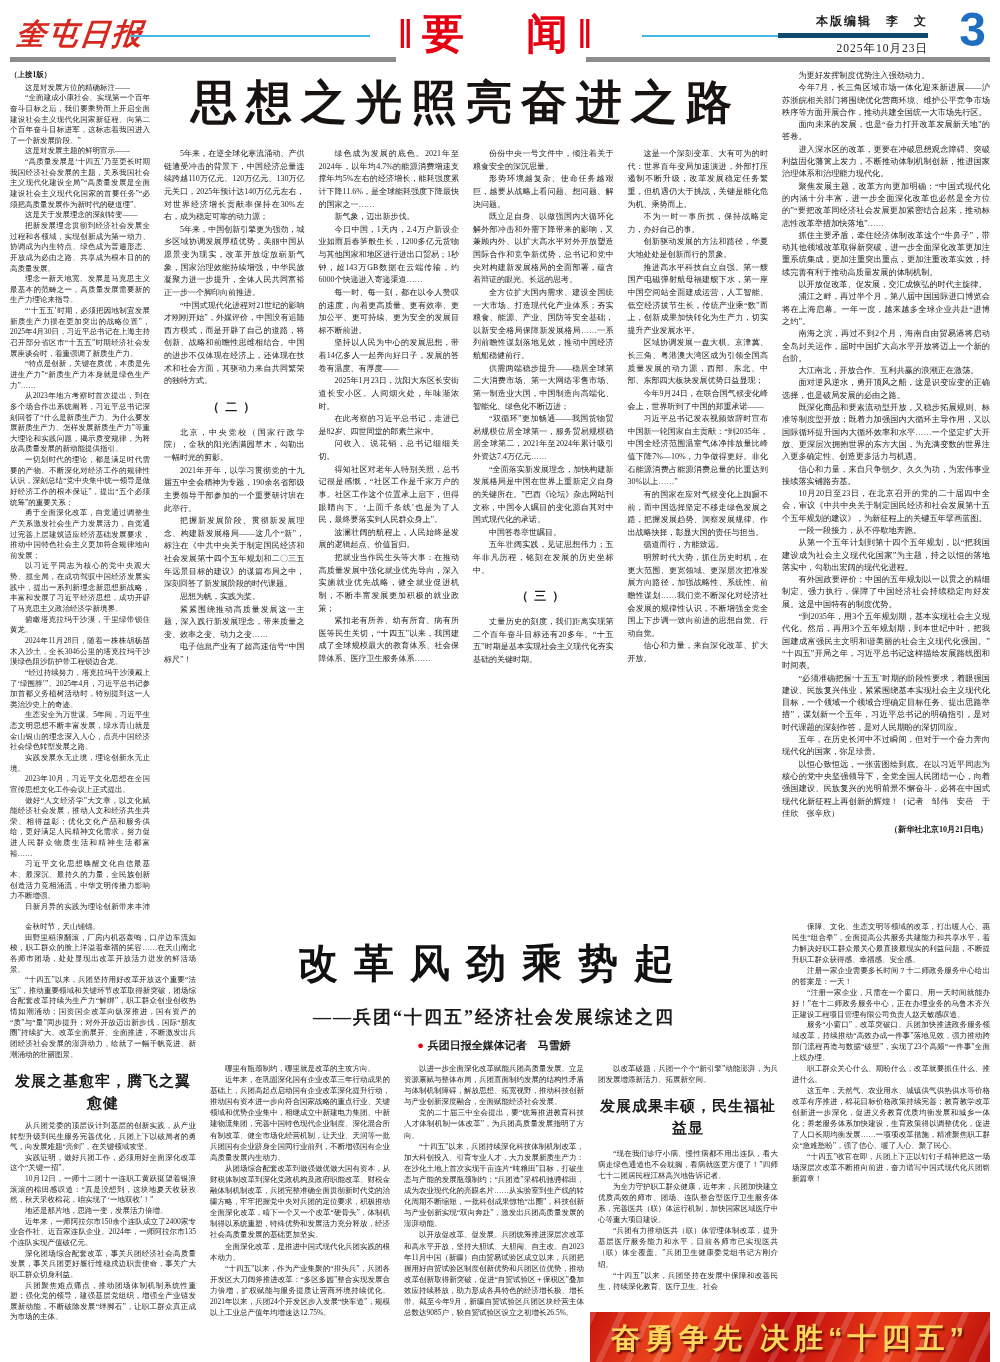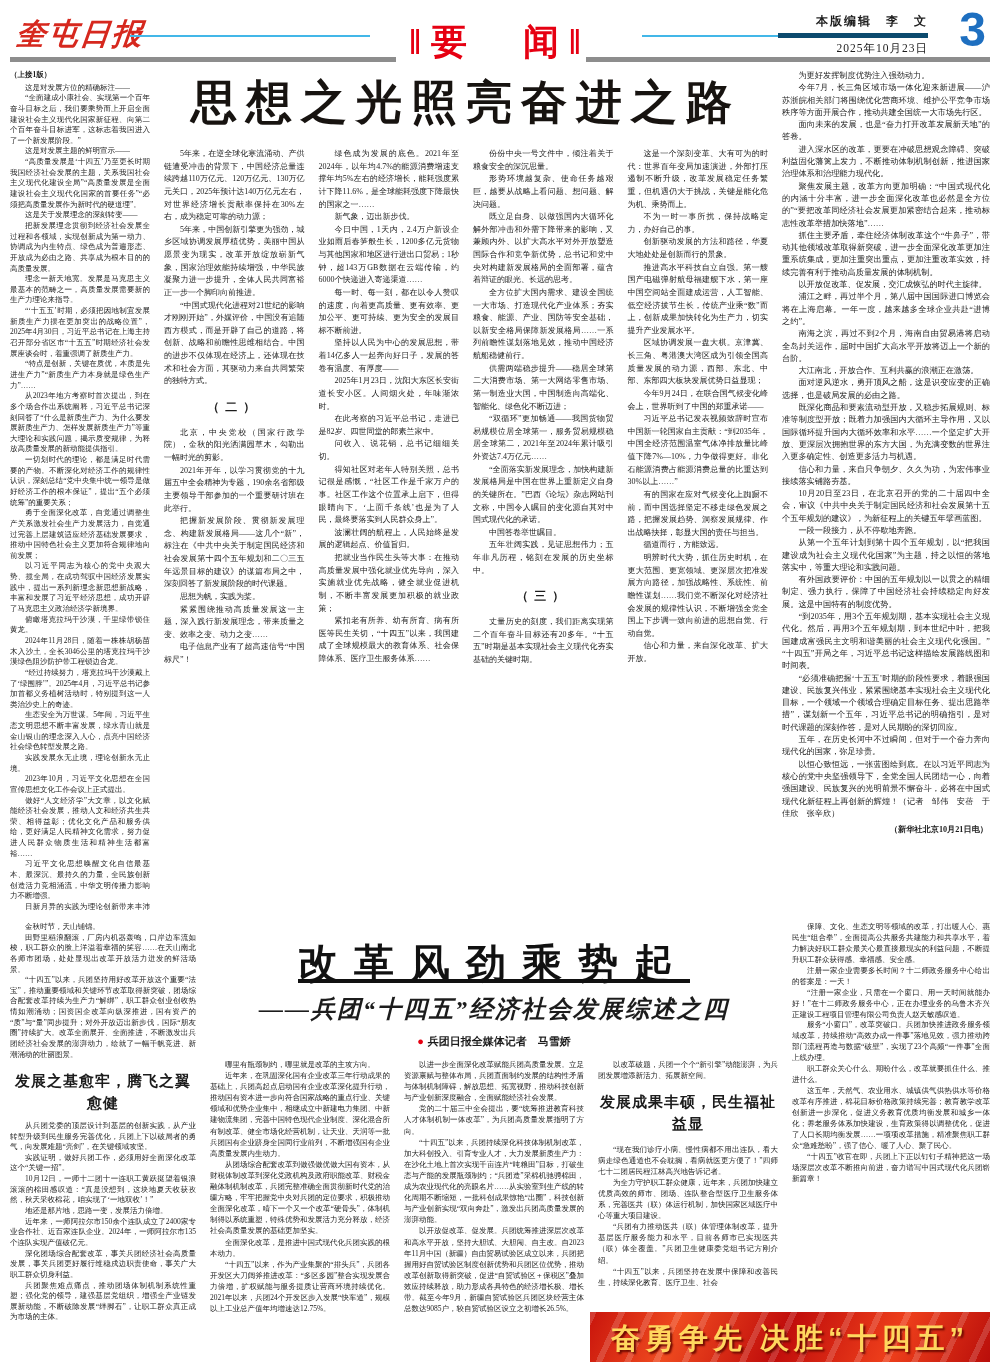--- a/index.html
+++ b/index.html
@@ -6,22 +6,22 @@
   .page{position:relative;width:1000px;height:1362px;margin:0 auto;background:#ffffff;
         box-sizing:border-box;padding:6px 10px;font-family:"Liberation Serif",serif;color:#1c1c1c;overflow:hidden;}
 
   
   header{position:relative;height:56px;}
   .masthead{position:absolute;left:6px;top:8px;font-size:30px;font-weight:bold;font-style:italic;
             color:#d6281e;transform:skewX(-6deg);letter-spacing:2px;}
   .cyan-line{position:absolute;top:29px;height:2px;background:#43b7e8;}
   .cyan-left{left:120px;width:240px;}
   .cyan-right{left:632px;width:246px;}
-  .section-title{position:absolute;left:50%;top:12px;transform:translateX(-50%);
-                 color:#e60012;font-size:36px;font-weight:900;letter-spacing:10px;white-space:nowrap;
+  .section-title{position:absolute;left:50%;top:0;transform:translateX(-50%);
+                 color:#e60012;font-size:42px;font-weight:900;letter-spacing:10px;white-space:nowrap;
                  font-family:"Liberation Serif",serif;}
   .edit-box{position:absolute;right:62px;top:7px;text-align:right;width:150px;}
   .edit-box .editor{font-size:12px;font-weight:bold;letter-spacing:2px;border-bottom:5px solid #0c4a6e;padding-bottom:3px;}
   .edit-box .date{font-size:11.5px;padding-top:3px;letter-spacing:1px;}
   .pagenum{position:absolute;right:4px;top:-4px;font-size:48px;font-weight:900;color:#1e6fc0;
            font-family:"Liberation Sans",sans-serif;}
   .gray-bar{position:absolute;bottom:0;height:5px;background:#8d8d8d;}
   .gb-left{left:0;width:386px;}
   .gb-right{right:0;width:404px;}
 
@@ -40,22 +40,22 @@
   .a1-headline{text-align:center;font-size:46px;font-weight:900;letter-spacing:9px;color:#171310;
                font-family:"Liberation Sans",sans-serif;margin:2px 0 14px;white-space:nowrap;}
   .a1-cols{flex:1;column-count:4;column-gap:14px;font-size:8px;line-height:1.58;overflow:hidden;}
   .tb-right{width:208px;flex:none;font-size:8.2px;line-height:1.5;overflow:hidden;}
 
   
   .bottom-band{position:relative;display:flex;gap:14px;margin-top:10px;height:446px;}
   .bb-colA{width:186px;flex:none;font-size:7.5px;line-height:1.42;overflow:hidden;}
   .bb-center{flex:1;display:flex;flex-direction:column;overflow:hidden;}
   .a2-headbox{text-align:center;padding:14px 0 4px;}
-  .a2-headline{font-size:40px;font-weight:bold;letter-spacing:16px;color:#111;white-space:nowrap;text-decoration:underline;}
-  .a2-subtitle{font-size:24px;font-weight:bold;margin-top:2px;letter-spacing:2px;font-style:italic;}
+  .a2-headline{font-size:40px;font-weight:bold;letter-spacing:16px;color:#111;white-space:nowrap;}
+  .a2-subtitle{font-size:18px;font-weight:bold;margin-top:14px;letter-spacing:2px;}
   .a2-byline{font-size:11px;font-weight:bold;margin-top:9px;}
   .a2-byline .dot{color:#e60012;margin-right:4px;}
   .a2-cols{flex:1;column-count:3;column-gap:14px;font-size:7.5px;line-height:1.48;overflow:hidden;margin-top:6px;}
   .bb-colE{width:198px;flex:none;font-size:7.5px;line-height:1.46;overflow:hidden;padding-bottom:64px;box-sizing:border-box;}
 
   
   .banner{position:absolute;right:0;bottom:2px;width:400px;height:54px;
           background:linear-gradient(115deg,#c9150c 0%,#ef4a1f 22%,#c00d0b 48%,#ee3f1b 75%,#b80d0a 100%);
           display:flex;align-items:center;justify-content:center;overflow:hidden;}
   .banner:before{content:"";position:absolute;inset:0;
@@ -168,21 +168,21 @@
         <p class="para">抓住主要矛盾，牵住经济体制改革这个“牛鼻子”，带动其他领域改革取得新突破，进一步全面深化改革更加注重系统集成，更加注重突出重点，更加注重改革实效，持续完善有利于推动高质量发展的体制机制。</p>
         <p class="para">以开放促改革、促发展，交汇成恢弘的时代主旋律。</p>
         <p class="para">浦江之畔，再过半个月，第八届中国国际进口博览会将在上海启幕。一年一度，越来越多全球企业共赴“进博之约”。</p>
         <p class="para">南海之滨，再过不到2个月，海南自由贸易港将启动全岛封关运作，届时中国扩大高水平开放将迈上一个新的台阶。</p>
         <p class="para">大江南北，开放合作、互利共赢的浪潮正在激荡。</p>
         <p class="para">面对逆风逆水，勇开顶风之船，这是识变应变的正确选择，也是破局发展的必由之路。</p>
         <p class="para">既深化商品和要素流动型开放，又稳步拓展规则、标准等制度型开放；既着力加强国内大循环主导作用，又以国际循环提升国内大循环效率和水平……一个坚定扩大开放、更深层次拥抱世界的东方大国，为充满变数的世界注入更多确定性、创造更多活力与机遇。</p>
         <p class="para">信心和力量，来自只争朝夕、久久为功，为宏伟事业接续落实铺路夯基。</p>
         <p class="para">10月20日至23日，在北京召开的党的二十届四中全会，审议《中共中央关于制定国民经济和社会发展第十五个五年规划的建议》，为新征程上的关键五年擘画蓝图。</p>
         <p class="para">一段一段接力，从不停歇地奔跑。</p>
-        <p class="para">从第一个五年计划到第十四个五年规划，以“把我国建设成为社会主义现代化国家”为主题，持之以恒的落地落实中，等重大理论和实践问题。</p>
+        <p class="para">从第一个五年计划到第十四个五年规划，以“把我国建设成为社会主义现代化国家”为主题，持之以恒的落地落实中，勾勒出宏阔的现代化进程。</p>
         <p class="para">有外国政要评价：中国的五年规划以一以贯之的精细制定、强力执行，保障了中国经济社会持续稳定向好发展。这是中国特有的制度优势。</p>
         <p class="para">“到2035年，用3个五年规划期，基本实现社会主义现代化。然后，再用3个五年规划期，到本世纪中叶，把我国建成富强民主文明和谐美丽的社会主义现代化强国。”“十四五”开局之年，习近平总书记这样描绘发展路线图和时间表。</p>
         <p class="para">“必须准确把握‘十五五’时期的阶段性要求，着眼强国建设、民族复兴伟业，紧紧围绕基本实现社会主义现代化目标，一个领域一个领域合理确定目标任务、提出思路举措”，谋划新一个五年，习近平总书记的明确指引，是对时代课题的深刻作答，是对人民期盼的深切回应。</p>
         <p class="para">五年，在历史长河中不过瞬间，但对于一个奋力奔向现代化的国家，弥足珍贵。</p>
         <p class="para">以恒心致恒远，一张蓝图绘到底。在以习近平同志为核心的党中央坚强领导下，全党全国人民团结一心，向着强国建设、民族复兴的光明前景不懈奋斗，必将在中国式现代化新征程上再创新的辉煌！（记者　邹伟　安蓓　于佳欣　张辛欣）</p>
         <div class="dateline">（新华社北京10月21日电）</div>
       </div>
   </div>
 
   <div class="bottom-band">

